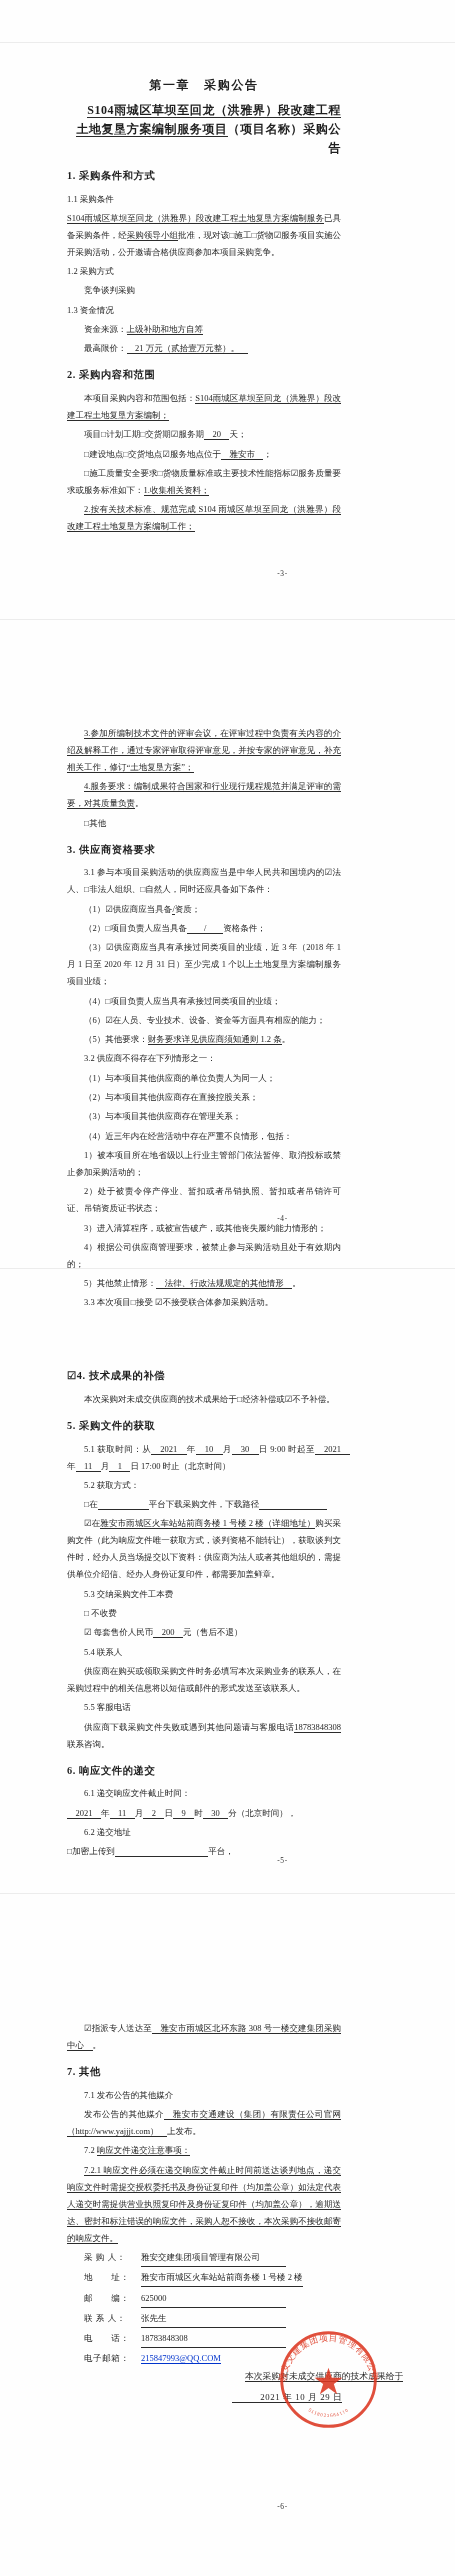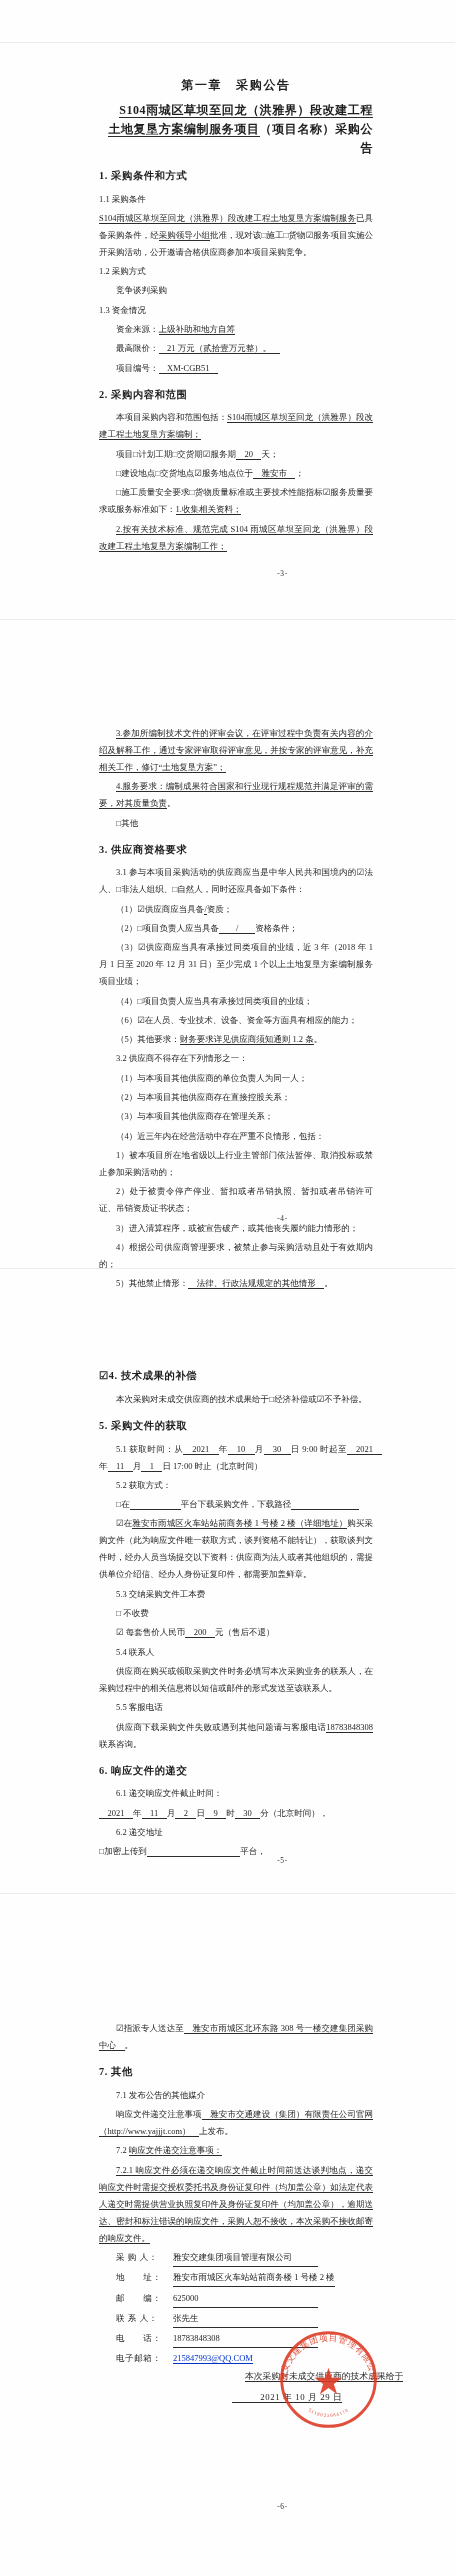--- a/index.html
+++ b/index.html
@@ -1,19 +1,19 @@
 <!DOCTYPE html>
 <html style="font-size:9px"><head>
 <meta charset="utf-8">
 <style>
   html,body{margin:0;padding:0;background:#ffffff;}
   body{font-family:"Liberation Serif","DejaVu Serif",serif;color:#1f1f1f;}
   #doc{position:relative;width:456px;height:2576px;background:#fefefe;overflow:hidden;}
   .sep{position:absolute;left:0;width:456px;height:0.6px;background:#ececec;}
-  .pg{position:absolute;left:0;width:404px;font-size:8.5px;line-height:17px;padding-left:32px;}
+  .pg{position:absolute;left:0;width:404px;font-size:8.5px;line-height:17px;}
   .inner{margin:0 63px 0 67px;text-align:justify;}
   p{margin:0 0 2.8px;}
   .tight p{margin:0 0 2.3px;}
   .indent{text-indent:17px;}
   .h{font-size:10.3px;font-weight:700;margin:9px 0 6.8px;letter-spacing:0.6px;}
   .t-chapter{font-family:"Liberation Sans","DejaVu Sans",sans-serif;font-size:12px;font-weight:700;text-align:center;letter-spacing:1.7px;margin:0 0 6.8px;line-height:17px;}
   .t-main{font-size:12px;font-weight:700;text-align:right;line-height:19px;margin:0;letter-spacing:0.6px;}
   .u{border-bottom:0.7px solid #2b2b2b;}
   .t-main .u{border-bottom-width:0.9px;}
   .link{color:#0033cc;border-bottom-color:#0033cc;}
@@ -41,21 +41,20 @@
       <div class="t-main"><span class="u">S104雨城区草坝至回龙（洪雅界）段改建工程</span></div>
       <div class="t-main"><span class="u">土地复垦方案编制服务项目</span><span>（项目名称）采购公告</span></div>
       <div class="h" style="">1. 采购条件和方式</div>
       <p>1.1 采购条件</p>
       <p><span class="u">S104雨城区草坝至回龙（洪雅界）段改建工程土地复垦方案编制服务</span><span>已具备采购条件，经</span><span class="u">采购领导小组</span><span>批准，现对该□施工□货物☑服务项目实施公开采购活动，公开邀请合格供应商参加本项目采购竞争。</span></p>
       <p>1.2 采购方式</p>
       <p class="indent">竞争谈判采购</p>
       <p>1.3 资金情况</p>
       <p class="indent"><span>资金来源：</span><span class="u">上级补助和地方自筹</span></p>
       <p class="indent"><span>最高限价：</span><span class="u">　21 万元（贰拾壹万元整）。　</span></p>
-      <p class="indent"><span>项目编号：</span><span class="u">　XM-CGB51　</span></p>
       <div class="h">2. 采购内容和范围</div>
       <p class="indent"><span>本项目采购内容和范围包括：</span><span class="u">S104雨城区草坝至回龙（洪雅界）段改建工程土地复垦方案编制；</span></p>
       <p class="indent"><span>项目□计划工期□交货期☑服务期</span><span class="u">　20　</span><span>天；</span></p>
       <p class="indent"><span>□建设地点□交货地点☑服务地点位于</span><span class="u">　雅安市　</span><span>；</span></p>
       <p class="indent"><span>□施工质量安全要求□货物质量标准或主要技术性能指标☑服务质量要求或服务标准如下：</span><span class="u">1.收集相关资料；</span></p>
       <p class="indent"><span class="u">2.按有关技术标准、规范完成 S104 雨城区草坝至回龙（洪雅界）段改建工程土地复垦方案编制工作；</span></p>
     </div>
   </div>
   <div class="pagenum" style="top:569px">-3-</div>
 
@@ -75,20 +74,21 @@
       <p class="indent">3.2 供应商不得存在下列情形之一：</p>
       <p class="indent">（1）与本项目其他供应商的单位负责人为同一人；</p>
       <p class="indent">（2）与本项目其他供应商存在直接控股关系；</p>
       <p class="indent">（3）与本项目其他供应商存在管理关系；</p>
       <p class="indent">（4）近三年内在经营活动中存在严重不良情形，包括：</p>
       <p class="indent">1）被本项目所在地省级以上行业主管部门依法暂停、取消投标或禁止参加采购活动的；</p>
       <p class="indent">2）处于被责令停产停业、暂扣或者吊销执照、暂扣或者吊销许可证、吊销资质证书状态；</p>
       <p class="indent">3）进入清算程序，或被宣告破产，或其他丧失履约能力情形的；</p>
       <p class="indent">4）根据公司供应商管理要求，被禁止参与采购活动且处于有效期内的；</p>
       <p class="indent"><span>5）其他禁止情形：</span><span class="u">　法律、行政法规规定的其他情形　</span><span>。</span></p>
+      <p class="indent">3.3 本次项目□接受  ☑不接受联合体参加采购活动。</p>
     </div>
   </div>
   <div class="pagenum" style="top:1214px">-4-</div>
 
   <div class="pg" style="top:1367px">
     <div class="inner tight">
       <div class="h" style="margin-top:0">☑4. 技术成果的补偿</div>
       <p class="indent">本次采购对未成交供应商的技术成果给于□经济补偿或☑不予补偿。</p>
       <div class="h">5.  采购文件的获取</div>
       <p class="indent"><span>5.1 获取时间：从</span><span class="u">　2021　</span><span>年</span><span class="u">　10　</span><span>月</span><span class="u">　30　</span><span>日 9:00 时起至</span><span class="u">　2021　</span><span>年</span><span class="u">　11　</span><span>月</span><span class="u">　1　</span><span>日 17:00 时止（北京时间）</span></p>
@@ -109,21 +109,21 @@
       <p><span>□加密上传到</span><span class="u">　　　　　　　　　　　</span><span>平台，</span></p>
     </div>
   </div>
   <div class="pagenum" style="top:1856px">-5-</div>
 
   <div class="pg" style="top:2020px">
     <div class="inner tight">
       <p class="indent"><span>☑指派专人送达至</span><span class="u">　雅安市雨城区北环东路 308 号一楼交建集团采购中心　</span><span>。</span></p>
       <div class="h">7.  其他</div>
       <p class="indent">7.1 发布公告的其他媒介</p>
-      <p class="indent"><span>响应文件递交注意事项</span><span class="u">　雅安市交通建设（集团）有限责任公司官网（http://www.yajjjt.com）　</span><span>上发布。</span></p>
+      <p class="indent"><span>发布公告的其他媒介</span><span class="u">　雅安市交通建设（集团）有限责任公司官网（http://www.yajjjt.com）　</span><span>上发布。</span></p>
       <p class="indent"><span>7.2 </span><span class="u">响应文件递交注意事项：</span></p>
       <p class="indent"><span class="u">7.2.1 响应文件必须在递交响应文件截止时间前送达谈判地点，递交响应文件时需提交授权委托书及身份证复印件（均加盖公章）如法定代表人递交时需提供营业执照复印件及身份证复印件（均加盖公章），逾期送达、密封和标注错误的响应文件，采购人恕不接收，本次采购不接收邮寄的响应文件。</span></p>
       <div class="crow"><span class="clabel">采 购 人：</span><span class="cval u">雅安交建集团项目管理有限公司</span></div>
       <div class="crow"><span class="clabel">地　　址：</span><span class="cval u">雅安市雨城区火车站站前商务楼 1 号楼 2 楼</span></div>
       <div class="crow"><span class="clabel">邮　　编：</span><span class="cval u">625000</span></div>
       <div class="crow"><span class="clabel">联 系 人：</span><span class="cval u">张先生</span></div>
       <div class="crow"><span class="clabel">电　　话：</span><span class="cval u">18783848308</span></div>
       <div class="crow"><span class="clabel">电子邮箱：</span><span class="u link">215847993@QQ.COM</span></div>
     </div>
   </div>

